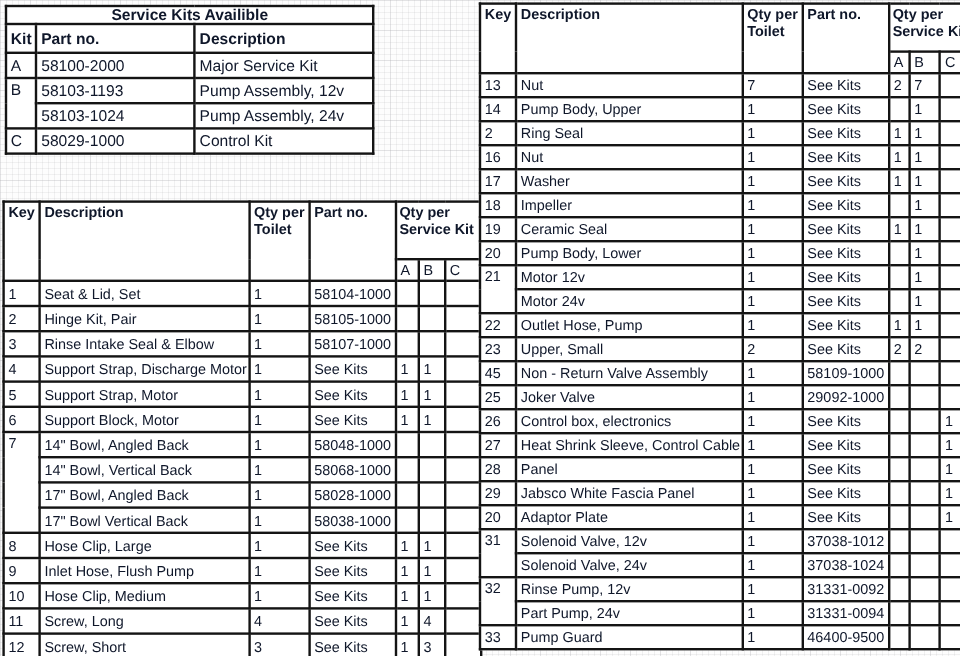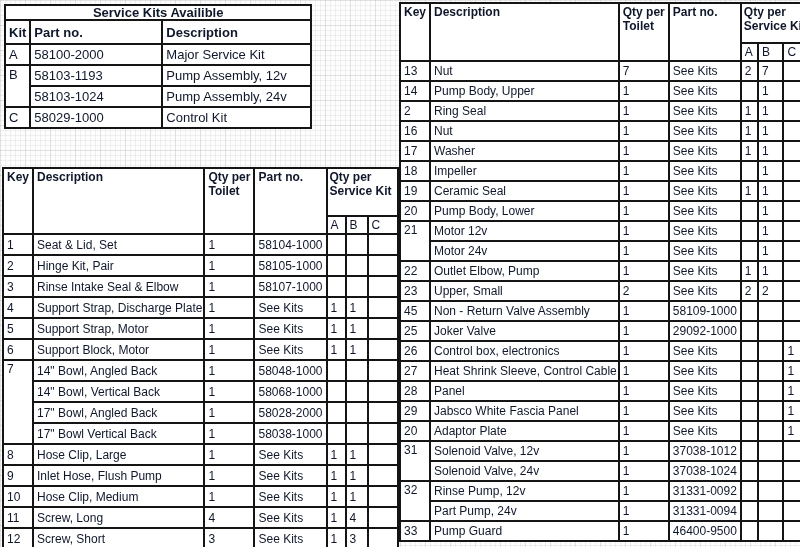--- a/index.html
+++ b/index.html
@@ -148,21 +148,21 @@
           <td>3</td>
           <td class="col-desc-cell">Rinse Intake Seal &amp; Elbow</td>
           <td>1</td>
           <td>58107-1000</td>
           <td></td>
           <td></td>
           <td></td>
         </tr>
         <tr>
           <td>4</td>
-          <td class="col-desc-cell">Support Strap, Discharge Plate</td>
+          <td class="col-desc-cell">Support Strap, Discharge Motor</td>
           <td>1</td>
           <td>See Kits</td>
           <td>1</td>
           <td>1</td>
           <td></td>
         </tr>
         <tr>
           <td>5</td>
           <td class="col-desc-cell">Support Strap, Motor</td>
           <td>1</td>
@@ -193,21 +193,21 @@
           <td class="col-desc-cell">14" Bowl, Vertical Back</td>
           <td>1</td>
           <td>58068-1000</td>
           <td></td>
           <td></td>
           <td></td>
         </tr>
         <tr>
           <td class="col-desc-cell">17" Bowl, Angled Back</td>
           <td>1</td>
-          <td>58028-2000</td>
+          <td>58028-1000</td>
           <td></td>
           <td></td>
           <td></td>
         </tr>
         <tr>
           <td class="col-desc-cell">17" Bowl Vertical Back</td>
           <td>1</td>
           <td>58038-1000</td>
           <td></td>
           <td></td>
@@ -376,21 +376,21 @@
         <tr>
           <td class="col-desc-cell">Motor 24v</td>
           <td>1</td>
           <td>See Kits</td>
           <td></td>
           <td>1</td>
           <td></td>
         </tr>
         <tr>
           <td>22</td>
-          <td class="col-desc-cell">Outlet Elbow, Pump</td>
+          <td class="col-desc-cell">Outlet Hose, Pump</td>
           <td>1</td>
           <td>See Kits</td>
           <td>1</td>
           <td>1</td>
           <td></td>
         </tr>
         <tr>
           <td>23</td>
           <td class="col-desc-cell">Upper, Small</td>
           <td>2</td>

